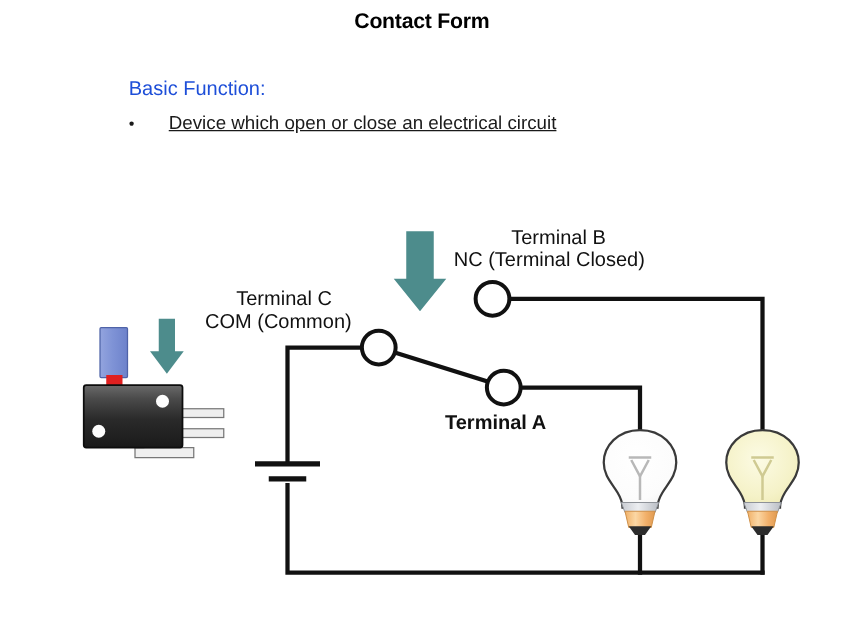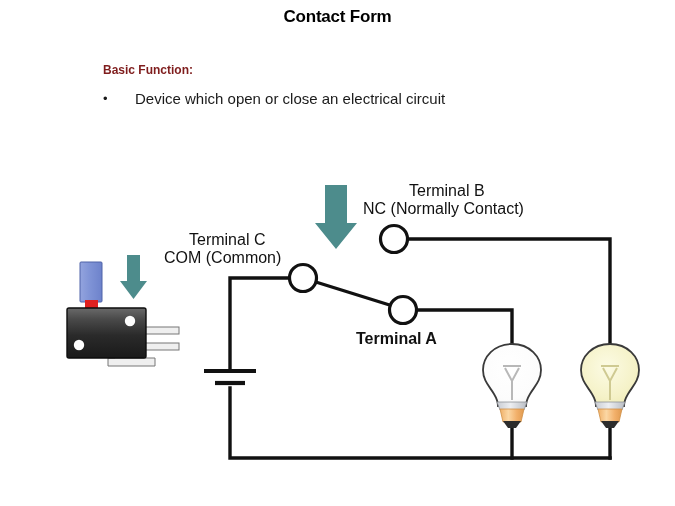--- a/index.html
+++ b/index.html
@@ -26,23 +26,23 @@
     font-size: 17px;
     font-weight: bold;
     letter-spacing: -0.2px;
     color: #000;
   }
 
   #basic-function-heading {
     position: absolute;
     top: 63px;
     left: 103px;
-    font-size: 12px;
-    font-weight: bold;
-    color: #7f1d1d;
+    font-size: 16px;
+    font-weight: normal;
+    color: #1d4ed8;
   }
 
   #bullet-list {
     position: absolute;
     top: 88px;
     left: 103px;
     width: 480px;
   }
   .bullet-row {
     display: flex;
@@ -52,20 +52,21 @@
     color: #1a1a1a;
   }
   .bullet-mark {
     width: 32px;
     flex: 0 0 32px;
     font-size: 13px;
     line-height: 21px;
   }
   .bullet-text {
     flex: 1 1 auto;
+    text-decoration: underline;
   }
 
   
   #diagram {
     position: absolute;
     top: 0;
     left: 0;
     width: 675px;
     height: 506px;
   }
@@ -240,20 +241,20 @@
 
   </svg>
 
   <div class="diagram-label" id="label-terminal-c">
     <div class="l1">Terminal C</div>
     <div class="l2">COM (Common)</div>
   </div>
 
   <div class="diagram-label" id="label-terminal-b">
     <div class="l1">Terminal B</div>
-    <div class="l2">NC (Normally Contact)</div>
+    <div class="l2">NC (Terminal Closed)</div>
   </div>
 
   <div class="diagram-label" id="label-terminal-a">
     <div class="l1">Terminal A</div>
   </div>
 
 </div>
 
 </body></html>

